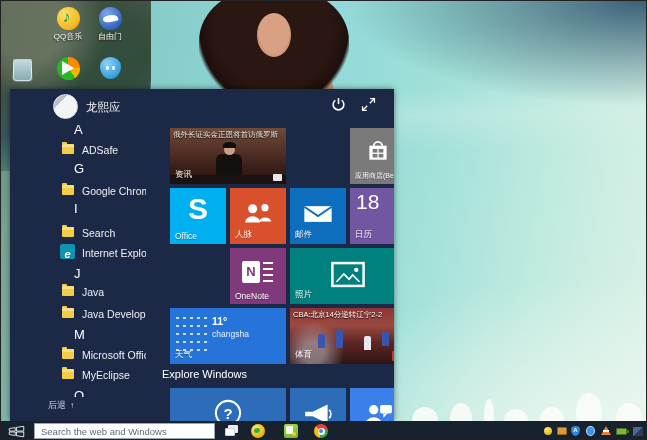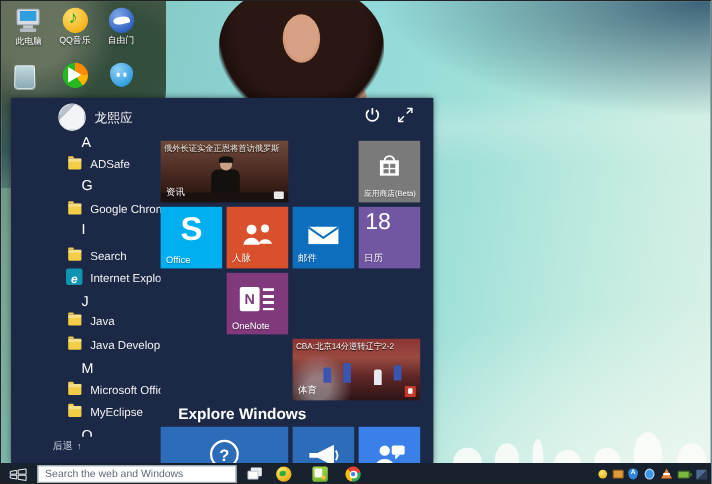--- a/index.html
+++ b/index.html
@@ -77,21 +77,21 @@
   .l-app .txt{position:absolute;left:20px;top:1px;font-size:10.5px;color:#f0f0f0;white-space:nowrap;}
   .fold{position:absolute;left:0;top:1px;width:12px;height:10px;background:#f2cd45;border-radius:1px;}
   .fold:before{content:"";position:absolute;left:0;top:-2px;width:5px;height:2px;background:#f2cd45;border-radius:1px 1px 0 0;}
   .fold:after{content:"";position:absolute;left:0;top:0;width:12px;height:3px;background:rgba(255,255,255,.35);}
   .ie-ico{position:absolute;left:-2px;top:-2px;width:15px;height:15px;background:#0e93b0;border-radius:2px;text-align:center;}
   .ie-ico span{color:#fff;font-size:11px;font-style:italic;font-weight:bold;line-height:15px;}
   .backrow{position:absolute;left:38px;top:310px;font-size:9px;color:#cfd6e0;}
   .backrow .arr{margin-left:4px;font-size:8px;}
 
   .tiles{position:absolute;left:136px;top:39px;width:248px;height:293px;}
-  .tile{position:absolute;width:56px;height:56px;overflow:hidden;cursor:default;}
+  .tile{position:absolute;width:56px;height:56px;overflow:hidden;cursor:default;margin-left:24px;}
   .tile.w2{width:116px;}
   .tlabel{position:absolute;left:5px;bottom:3px;font-size:8.5px;color:#fff;text-shadow:0 1px 1px rgba(0,0,0,.35);}
   .tcenter{position:absolute;left:0;right:0;top:10px;display:flex;justify-content:center;}
 
   .tile-news{background:linear-gradient(180deg,#6e4a38 0%,#57342a 35%,#3a2018 70%,#241410 100%);}
   .tile-news .hl{position:absolute;left:3px;top:2px;right:2px;font-size:7.5px;color:#f2ede8;white-space:nowrap;text-shadow:0 1px 1px #000;}
   .kim-body{position:absolute;left:46px;top:26px;width:26px;height:22px;background:#14100e;border-radius:6px 6px 0 0;}
   .kim-head{position:absolute;left:54px;top:16px;width:11px;height:11px;background:#caa184;border-radius:50%;}
   .kim-hair{position:absolute;left:53px;top:14px;width:13px;height:6px;background:#111;border-radius:50% 50% 0 0;}
   .news-desk{position:absolute;left:0;bottom:0;width:116px;height:9px;background:#1a1210;}
@@ -109,21 +109,21 @@
   .wx-temp{position:absolute;left:42px;top:7px;font-size:10.5px;font-weight:bold;color:#fff;}
   .wx-city{position:absolute;left:42px;top:21px;font-size:8.5px;color:#eaf2ff;}
   .tile-sports{background:
     radial-gradient(circle at 20% 80%, rgba(224,226,235,.45) 0 10%, transparent 30%),
     linear-gradient(180deg,#8c3434 0%,#9a4a40 30%,#5e2626 62%,#2e1414 100%);}
   .tile-sports .hl{position:absolute;left:3px;top:2px;right:2px;font-size:7.5px;color:#fff;white-space:nowrap;text-shadow:0 1px 1px #000;}
   .player{position:absolute;width:7px;height:14px;border-radius:2px 2px 0 0;background:#3a55b0;}
   .p1{left:28px;top:26px;} .p2{left:46px;top:22px;height:18px;} .p3{left:74px;top:28px;background:#e8e8ee;} .p4{left:92px;top:24px;}
   .sp-ic{position:absolute;right:4px;bottom:3px;width:10px;height:10px;background:#c23b2e;border-radius:1px;}
   .sp-ic:before{content:"";position:absolute;left:3px;top:2px;width:4px;height:5px;background:#fff;border-radius:1px;}
-  .theading{position:absolute;left:1px;top:240px;font-size:14px;font-weight:bold;color:#fff;padding-left:15px;}
+  .theading{position:absolute;left:1px;top:240px;font-size:11px;font-weight:normal;color:#fff;padding-left:15px;}
   .tile.ex{top:260px;height:56px;}
 
   
   .taskbar{position:absolute;left:0;top:420px;width:647px;height:20px;background:#18222f;padding-left:18px;}
   .startbtn{position:absolute;left:0;top:0;width:30px;height:20px;display:flex;align-items:center;justify-content:center;}
   .searchbox{position:absolute;left:33px;top:2px;width:181px;height:16px;background:#fff;
     border:1px solid #97a5b6;font-size:9.5px;color:#333;padding:0 6px;font-family:"Liberation Sans",sans-serif;}
   .searchbox::placeholder{color:#5f6b79;}
   .tb-ic{position:absolute;top:3px;width:14px;height:14px;}
   .taskview{left:223px;}
@@ -166,29 +166,20 @@
       <span class="wm1"></span>
         <span class="wm2"></span>
         <span class="wm3"></span>
       <span class="wm4"></span>
         <span class="wm5"></span>
         <span class="wm6"></span>
         <span class="wm7"></span>
     </div>
   </div>
 
-  <div class="dcell" style="left:6px;top:6px">
-    <div class="dico ico-pc">
-        <i class="mon" style="position:absolute"></i>
-        <i class="scr" style="position:absolute"></i>
-        <i class="std" style="position:absolute"></i>
-        <i class="base" style="position:absolute"></i>
-      </div>
-    <div class="dlabel">此电脑</div>
-  </div>
   <div class="dcell" style="left:48px;top:6px">
     <div class="ico-qqmusic">
         <span>♪</span>
       </div>
     <div class="dlabel">QQ音乐</div>
   </div>
   <div class="dcell" style="left:90px;top:6px">
     <div class="ico-freegate">
         <i></i>
       </div>
@@ -333,21 +324,37 @@
         <div class="tlabel">日历</div>
       </div>
 
 
       <div class="tile" style="left: 60px; top: 120px; background: rgb(128, 57, 123);">
         <div class="on-note"><span>N</span></div>
         <div class="on-lines"></div>
         <div class="tlabel">OneNote</div>
       </div>
 
-
+      <div class="tile w2" style="left: 120px; top: 120px; background: rgb(0, 128, 126);">
+        <div class="tcenter" style="top:13px">
+          <svg width="36" height="27" viewBox="0 0 34 26">
+              <rect x="2" y="2" width="30" height="22" fill="none" stroke="#fff" stroke-width="2.4"></rect>
+              <circle cx="25" cy="8.5" r="2.1" fill="#fff"></circle>
+              <path d="M6 20 L13 12.5 L18 17.5 L21.5 13.5 L28 20" fill="none" stroke="#fff" stroke-width="1.6"></path>
+            </svg>
+        </div>
+        <div class="tlabel">照片</div>
+      </div>
+
+      <div class="tile w2" style="left: 0px; top: 180px; background: rgb(38, 116, 217);">
+        <div class="snow"></div>
+        <div class="wx-temp">11°</div>
+        <div class="wx-city">changsha</div>
+        <div class="tlabel">天气</div>
+      </div>
 
       <div class="tile w2 tile-sports" style="left:120px;top:180px">
         <div class="hl">CBA:北京14分逆转辽宁2-2</div>
         <div class="player p1"></div>
           <div class="player p2"></div>
           <div class="player p3"></div>
           <div class="player p4"></div>
         <div class="sp-ic"></div>
         <div class="tlabel">体育</div>
       </div>

